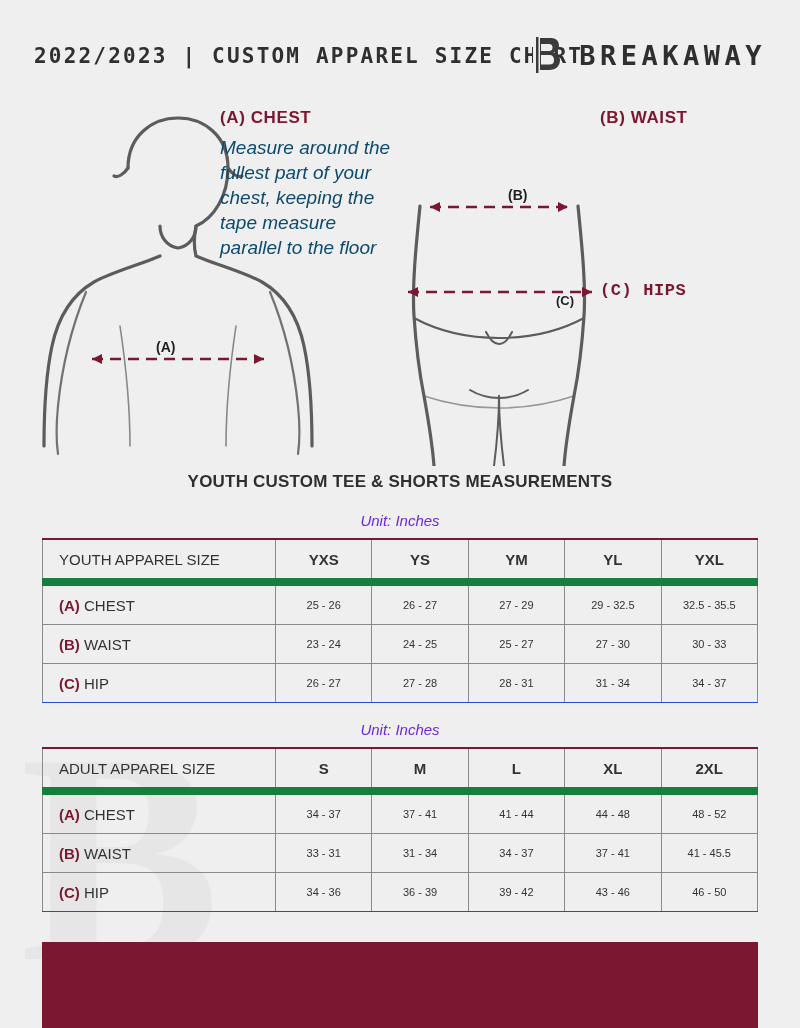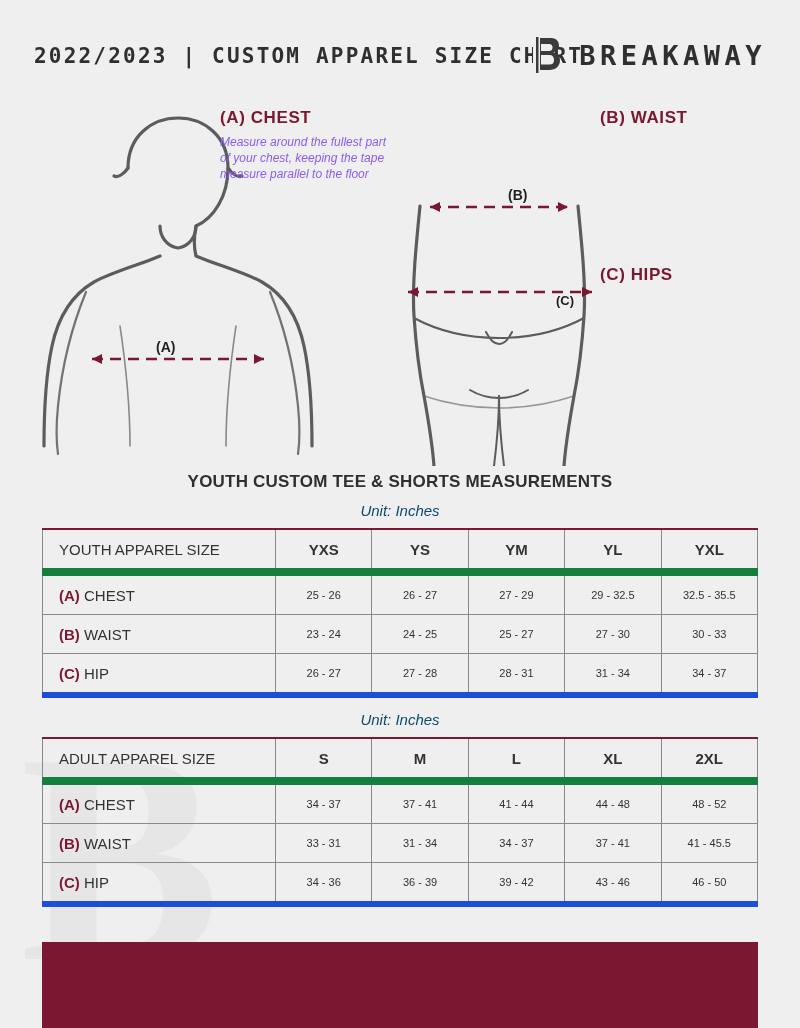--- a/index.html
+++ b/index.html
@@ -95,28 +95,28 @@
     width: 180px;
   }
   .callout-title {
     color: #7b1730;
     font-size: 17px;
     font-weight: bold;
     letter-spacing: 0.6px;
     margin-bottom: 7px;
   }
   .callout-text {
-    color: #8b5cf6;
-    font-size: 12px;
+    color: #0c4a6e;
+    font-size: 19px;
     font-style: italic;
     line-height: 1.32;
   }
   #callout-chest { left: 220px; top: 12px; width: 175px; }
   #callout-waist { left: 600px; top: 12px; width: 175px; }
-  #callout-hips  { left: 600px; top: 169px; width: 180px; }
+  #callout-hips  { left: 600px; top: 185px; width: 180px; font-family: Liberation Mono, monospace; }
 
   
   .table-block {
     position: absolute;
     left: 42px;
     width: 716px;
     z-index: 3;
   }
   #youth-block { top: 472px; }
   #adult-block { top: 701px; }
@@ -125,22 +125,22 @@
     text-align: center;
     font-size: 17px;
     font-weight: bold;
     color: #2f2f2f;
     letter-spacing: 0.2px;
   }
   .table-unit {
     text-align: center;
     font-size: 15px;
     font-style: italic;
-    color: #0c4a6e;
-    margin-top: 10px;
+    color: #6d28d9;
+    margin-top: 20px;
     margin-bottom: 9px;
   }
   table.size-table {
     width: 100%;
     border-collapse: collapse;
     background: transparent;
   }
   table.size-table th,
   table.size-table td {
     border: 1px solid #8a8a8a;
@@ -161,21 +161,21 @@
     padding-left: 16px;
     font-weight: normal;
     font-size: 15px;
   }
   table.size-table tbody td.rowhead {
     text-align: left;
     padding-left: 16px;
     font-size: 15px;
   }
   table.size-table tbody tr:last-child td {
-    border-bottom: 6px solid #1d4ed8;
+    border-bottom: 1px solid #1d4ed8;
   }
   .tag {
     color: #7b1730;
     font-weight: bold;
   }
   col.c-rowhead { width: 232px; }
   col.c-size { width: 96px; }
 
   
   .footer-bar {

